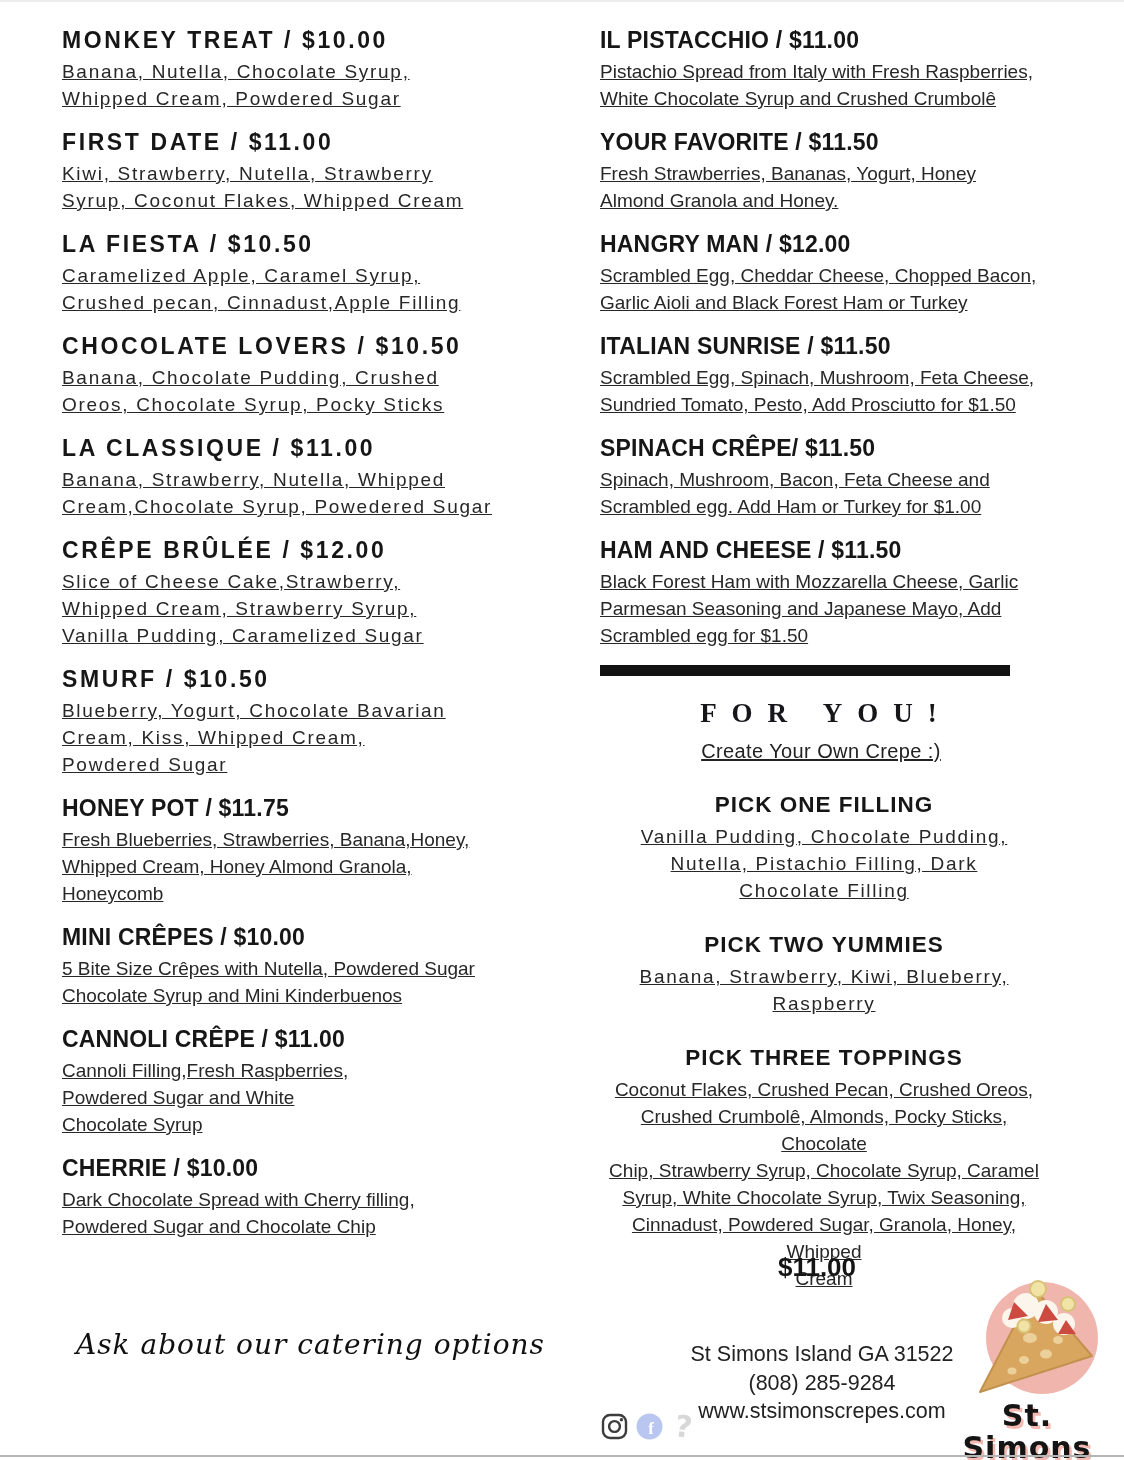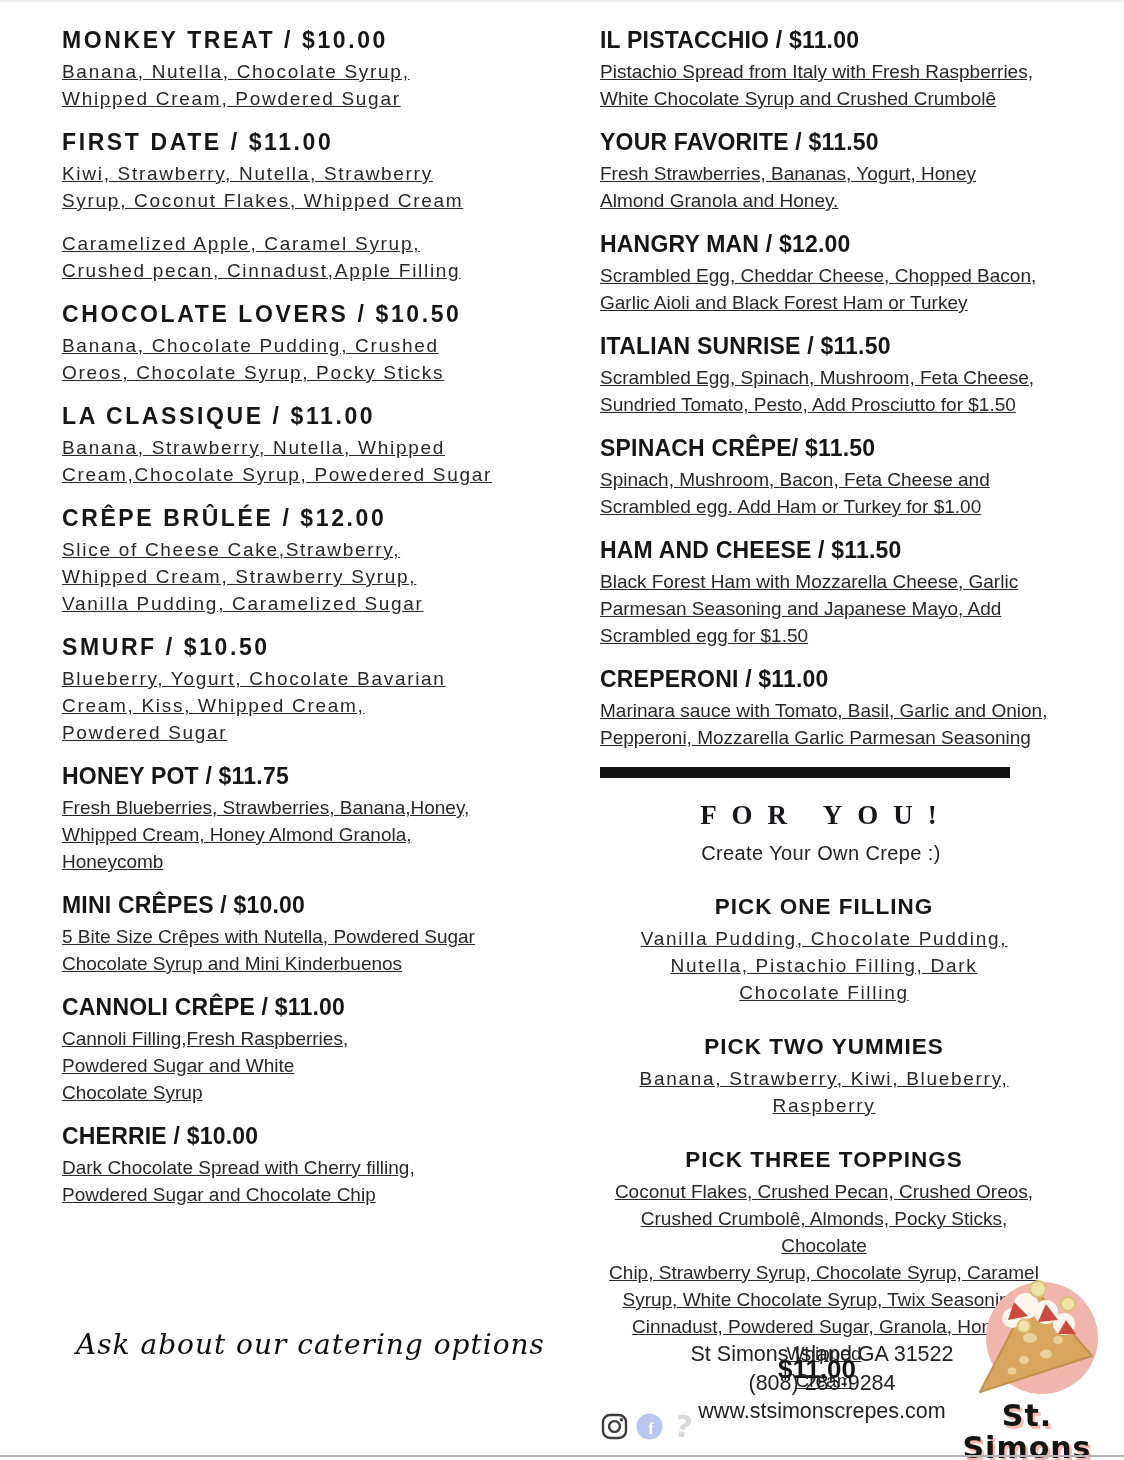--- a/index.html
+++ b/index.html
@@ -27,21 +27,21 @@
   .d.sp { letter-spacing:1.7px; }
 
   .divider { width:410px; height:11px; background:#121212; margin-top:6px; }
 
   .for-you { width:442px; text-align:center; margin-top:20px; }
   .fy-title {
     font-family:"Liberation Serif", serif;
     font-weight:700; font-size:27px; line-height:34px;
     letter-spacing:15px; color:#15151a; padding-left:10px;
   }
-  .fy-subtitle { font-size:20px; line-height:26px; margin-top:8px; color:#222; letter-spacing:0.4px; }
+  .fy-subtitle { font-size:20px; line-height:26px; margin-top:8px; color:#222; letter-spacing:0.4px;text-decoration:underline; }
 
   .fy-sec { margin-top:27px; text-align:center; padding-left:6px; }
   .fy-sec .t { font-size:22.5px; letter-spacing:1px; }
   .fy-price { font-weight:700; font-size:26px; color:#151515; margin:-40px 0 0 162px; width:110px; }
 
   .catering {
     position:absolute; left:76px; top:1328px;
     font-family:"DejaVu Serif", serif; font-style:italic;
     font-size:28px; letter-spacing:1px; color:#101010;
   }
@@ -75,20 +75,21 @@
       <div class="t sp">MONKEY TREAT / $10.00</div>
       <div class="d sp">Banana, Nutella, Chocolate Syrup,
 Whipped Cream, Powdered Sugar</div>
     </div>
     <div class="mi">
       <div class="t sp">FIRST DATE / $11.00</div>
       <div class="d sp">Kiwi, Strawberry, Nutella, Strawberry
 Syrup, Coconut Flakes, Whipped Cream</div>
     </div>
     <div class="mi">
+      <div class="t sp">LA FIESTA / $10.50</div>
       <div class="d sp">Caramelized Apple, Caramel Syrup,
 Crushed pecan, Cinnadust,Apple Filling</div>
     </div>
     <div class="mi">
       <div class="t sp">CHOCOLATE LOVERS / $10.50</div>
       <div class="d sp">Banana, Chocolate Pudding, Crushed
 Oreos, Chocolate Syrup, Pocky Sticks</div>
     </div>
     <div class="mi">
       <div class="t sp">LA CLASSIQUE / $11.00</div>
@@ -155,25 +156,20 @@
     <div class="mi">
       <div class="t tight">SPINACH CRÊPE/ $11.50</div>
       <div class="d">Spinach, Mushroom, Bacon, Feta Cheese and
 Scrambled egg. Add Ham or Turkey for $1.00</div>
     </div>
     <div class="mi">
       <div class="t tight">HAM AND CHEESE / $11.50</div>
       <div class="d">Black Forest Ham with Mozzarella Cheese, Garlic
 Parmesan Seasoning and Japanese Mayo, Add
 Scrambled egg for $1.50</div>
-    </div>
-    <div class="mi">
-      <div class="t tight">CREPERONI / $11.00</div>
-      <div class="d">Marinara sauce with Tomato, Basil, Garlic and Onion,
-Pepperoni, Mozzarella Garlic Parmesan Seasoning</div>
     </div>
 
     <div class="divider"></div>
 
     <div class="for-you">
       <div class="fy-title">FOR YOU!</div>
       <div class="fy-subtitle">Create Your Own Crepe :)</div>
 
       <div class="fy-sec">
         <div class="t tight">PICK ONE FILLING</div>

